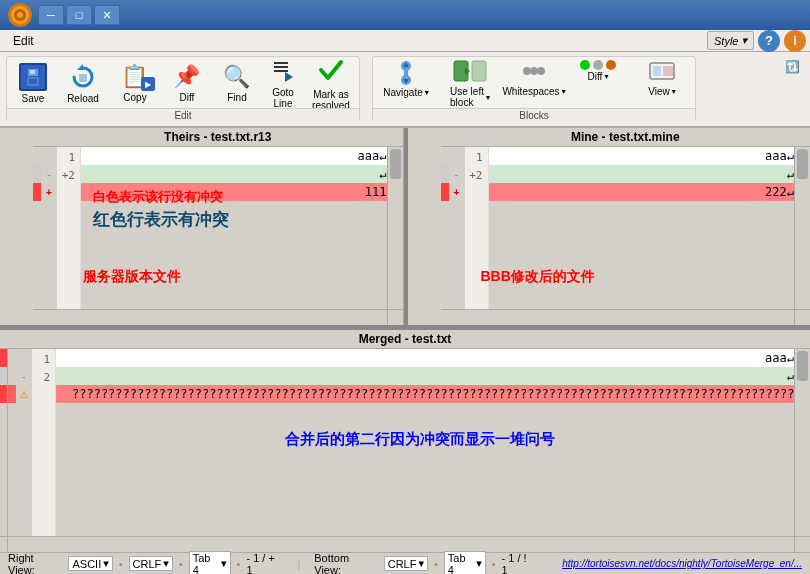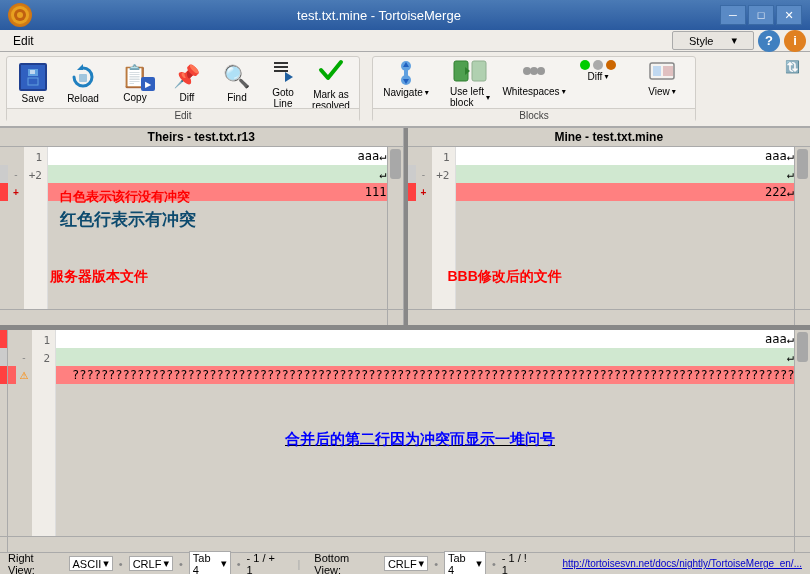--- a/index.html
+++ b/index.html
@@ -108,25 +108,26 @@
       height: 52px;
       cursor: pointer;
       border: 1px solid transparent;
       border-radius: 3px;
       padding: 2px;
     }
     .tb-btn-drop .label { font-size: 10px; margin-top: 1px; display: flex; align-items: center; gap: 2px; }
     .drop-arrow { font-size: 8px; }
 
     .style-btn {
-      display: flex; align-items: center; gap: 18px;
-      padding: 2px 16px; cursor: pointer;
+      display: flex; align-items: center; gap: 3px;
+      padding: 2px 6px; cursor: pointer;
       border: 1px solid #aaa; border-radius: 2px;
       background: #e8e5e0;
       font-size: 11px;
+      font-style: italic;
     }
 
     
     .toolbar-right {
       margin-left: auto;
       display: flex;
       align-items: center;
       gap: 4px;
     }
 
@@ -143,20 +144,21 @@
       height: 200px;
       border-bottom: 3px solid #888;
     }
 
     .pane {
       flex: 1;
       display: flex;
       flex-direction: column;
       border-right: 1px solid #aaa;
       overflow: hidden;
+      margin-left: 33px;
     }
     .pane:last-child { border-right: none; }
 
     .pane-header {
       background: #d4d0c8;
       border-bottom: 1px solid #aaa;
       text-align: center;
       font-weight: bold;
       font-size: 12px;
       padding: 2px 0;
@@ -348,21 +350,20 @@
 <body>
 
 <div class="title-bar">
   <div class="title-bar-logo">
     <svg width="20" height="20" viewBox="0 0 20 20">
       <circle cx="10" cy="10" r="9" fill="#e8a020"></circle>
       <circle cx="10" cy="10" r="6" fill="#c06010"></circle>
       <circle cx="10" cy="10" r="3" fill="#e8a020"></circle>
     </svg>
   </div>
-  <span class="title-text">test.txt.mine - TortoiseMerge</span>
   <div class="title-controls">
     <div class="title-btn">─</div>
     <div class="title-btn">□</div>
     <div class="title-btn close">✕</div>
   </div>
 </div>
 
 <div class="menu-bar">
   <div class="menu-item">Edit</div>
   <div class="toolbar-right">
@@ -594,20 +595,23 @@
         <div class="annotation-text" style="top:80px; left:10px; font-size:14px; color:red;">BBB修改后的文件</div>
       </div>
       <div style="height:16px; background:#d4d0c8; border-top:1px solid #aaa; display:flex;">
         <div style="flex:1;"></div>
         <div style="width:16px; background:#d4d0c8; border-left:1px solid #aaa;"></div>
       </div>
     </div>
   </div>
 
   <div class="merged-pane" style="flex:1; position:relative; border-top: 2px solid #888;">
+    <div class="merged-header">
+      <span>Merged - test.txt</span>
+    </div>
     <div class="merged-content" style="position:relative;">
 
       <div style="width:8px; background:#d4d0c8; border-right:1px solid #aaa; flex-shrink:0; display:flex; flex-direction:column;">
         <div style="height:18px; background:#ff4040;"></div>
         <div style="height:18px; background:#cccccc;"></div>
         <div style="height:18px; background:#ff4040;"></div>
       </div>
       <div class="code-area" style="flex:1; overflow:hidden;">
         <div class="change-indicator">
           <div style="height:18px; background:transparent;"></div>
@@ -628,21 +632,21 @@
           <div class="code-line line-normal">aaa↵</div>
           <div class="code-line" style="background:#d0e8d0;">↵</div>
           <div class="code-line line-conflict" style="overflow:hidden; text-overflow:clip;">????????????????????????????????????????????????????????????????????????????????????????????????????????????????????????????????????????????????????????????????????????????????????????????????????????????????????????????????????????????????????????????????????????????????????????????????</div>
         </div>
       </div>
       <div style="width:16px; background:#d4d0c8; border-left:1px solid #aaa; flex-shrink:0; position:relative;">
         <div class="scroll-thumb-v"></div>
       </div>
     </div>
 
-    <div style="position:absolute; top:100px; left:50px; right:20px; text-align:center;text-decoration:underline;">
+    <div style="position:absolute; top:100px; left:50px; right:20px; text-align:center;">
       <div style="color:#0000ff; font-size:15px; font-weight:bold; margin-bottom:12px;">合并后的第二行因为冲突而显示一堆问号</div>
     </div>
 
     <div style="height:16px; background:#d4d0c8; border-top:1px solid #aaa; display:flex; position:absolute; bottom:0; left:0; right:0;">
       <div style="width:8px; background:#d4d0c8; border-right:1px solid #aaa; flex-shrink:0;"></div>
       <div style="flex:1;"></div>
       <div style="width:16px; background:#d4d0c8; border-left:1px solid #aaa;"></div>
     </div>
   </div>
 
@@ -672,14 +676,14 @@
     <span>CRLF</span>
     <span>▾</span>
   </div>
   <span class="status-sep">•</span>
   <div class="status-dropdown">
     <span>Tab 4</span>
     <span>▾</span>
   </div>
   <span class="status-sep">•</span>
   <span>- 1 / ! 1</span>
-  <span style="margin-left:21px; color:#0000cc; text-decoration:underline; font-size:10px; cursor:pointer;">http://tortoisesvn.net/docs/nightly/TortoiseMerge_en/...</span>
+  <span style="margin-left:21px; color:#0000cc; text-decoration:underline; font-size:10px; cursor:pointer;font-style:italic;">http://tortoisesvn.net/docs/nightly/TortoiseMerge_en/...</span>
 </div>
 
 </body></html>

